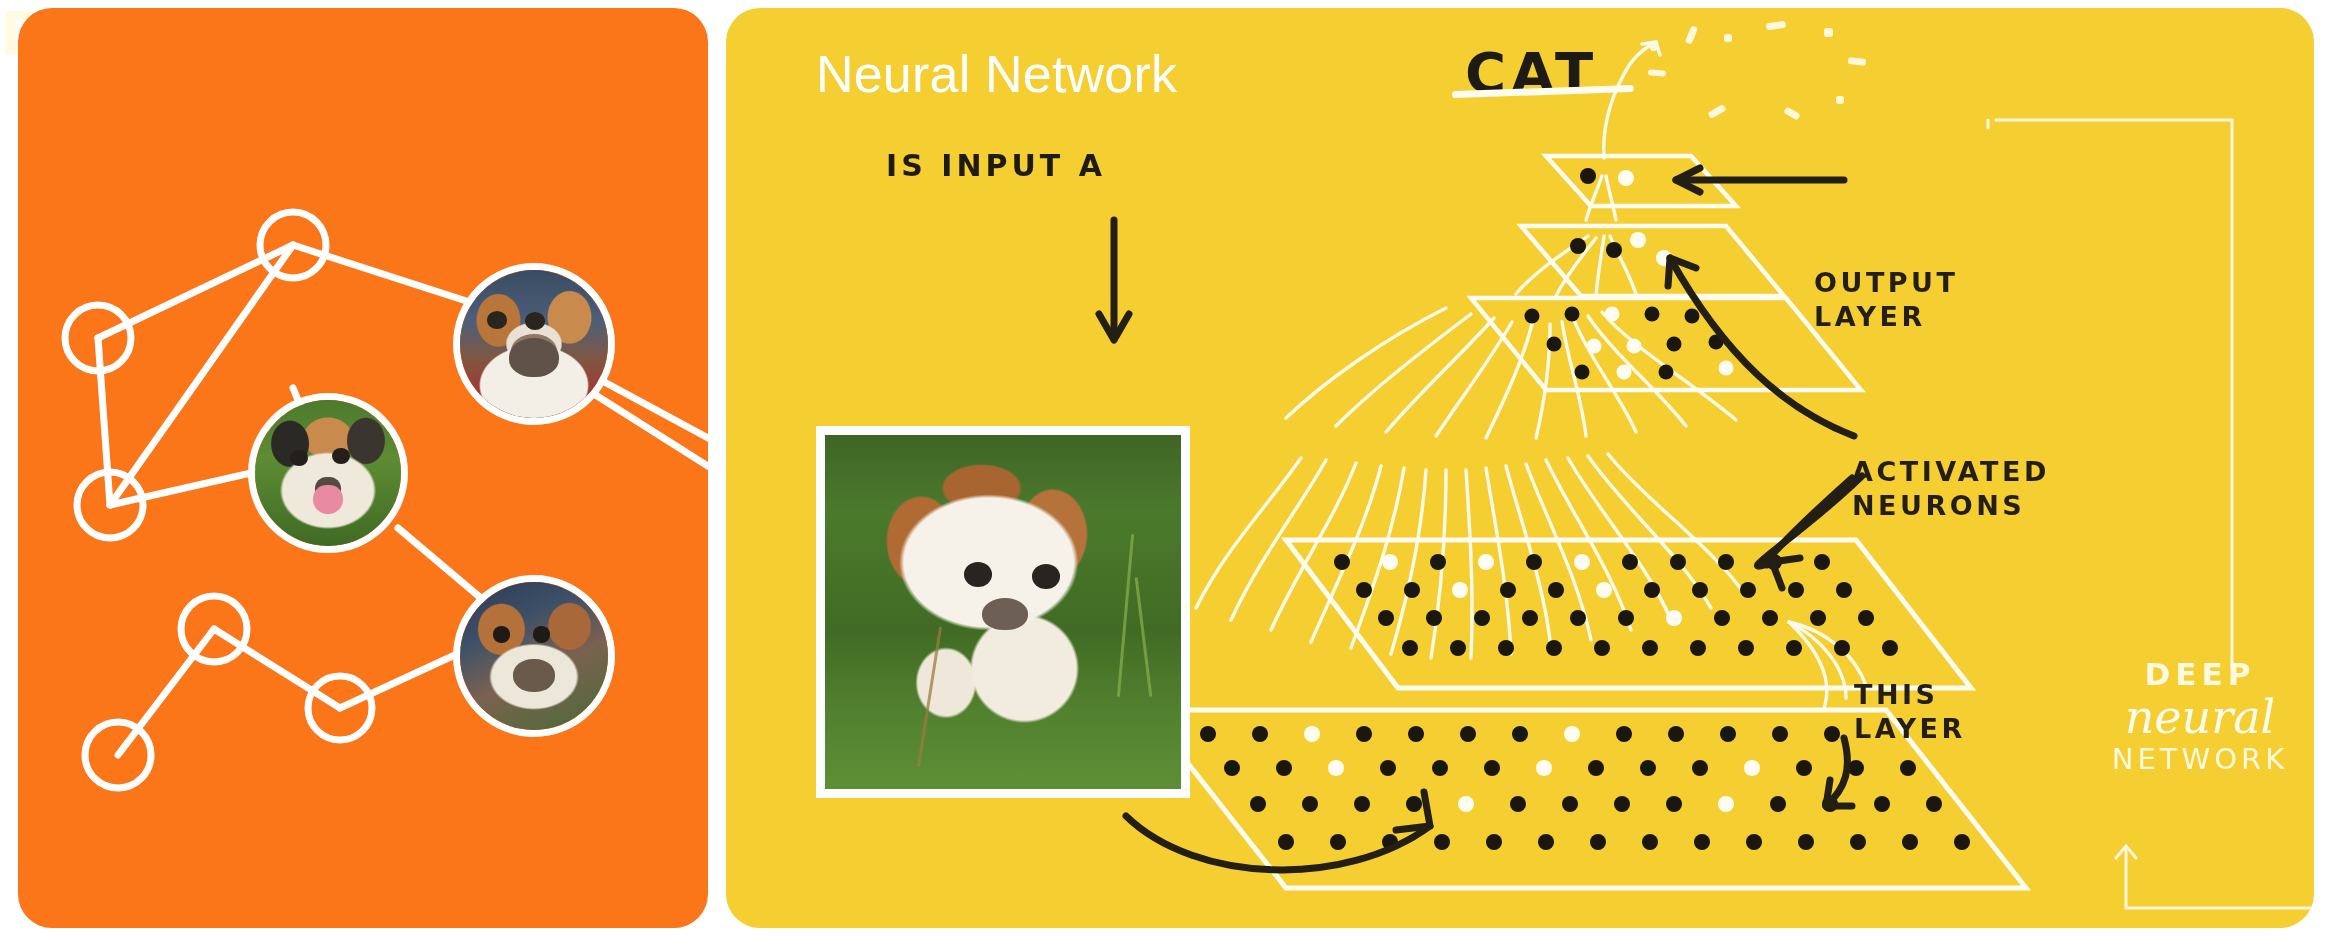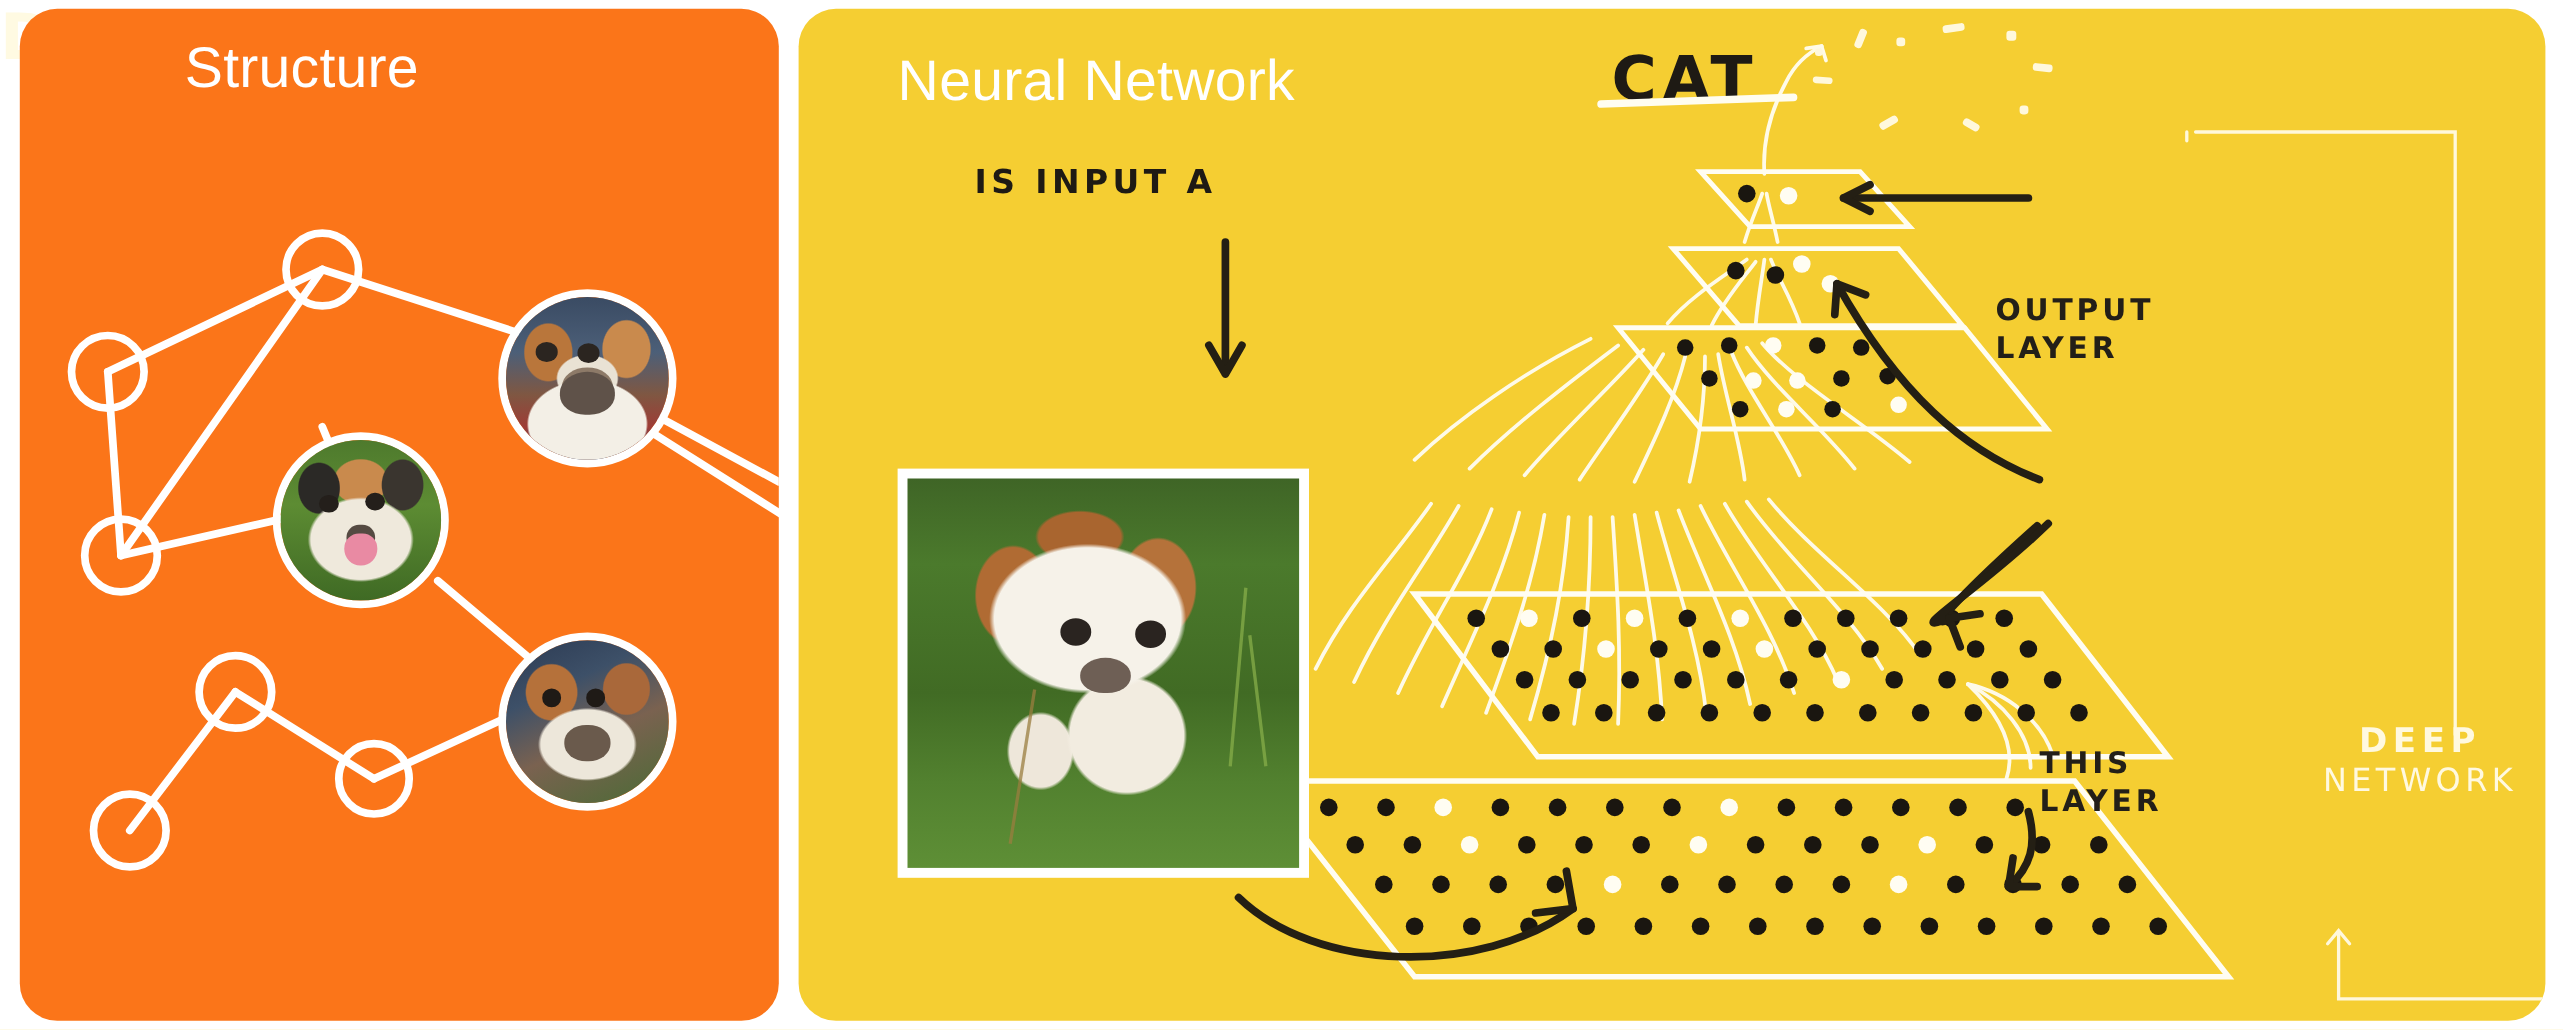--- a/index.html
+++ b/index.html
@@ -115,21 +115,20 @@
   
   .sparkle{position:absolute;background:#FFF8DC;border-radius:3px;}
 </style>
 </head>
 <body>
 
 <div id="stage">
 
   <div class="panel" id="structure-panel">
 
-    <div class="panel-title" id="structure-title">Structure</div>
 
     <svg class="abs-svg" viewBox="0 0 690 920" preserveAspectRatio="none">
       <g stroke="#ffffff" stroke-width="7" fill="none" stroke-linecap="round">
         <line x1="275" y1="237" x2="80" y2="330"></line>
         <line x1="80" y1="330" x2="92" y2="497"></line>
         <line x1="275" y1="237" x2="92" y2="497"></line>
         <line x1="275" y1="237" x2="470" y2="300"></line>
         <line x1="92" y1="497" x2="246" y2="462"></line>
         <line x1="310" y1="465" x2="275" y2="380"></line>
         <line x1="100" y1="747" x2="196" y2="621"></line>
@@ -421,28 +420,33 @@
   <div class="sparkle" style="left:1848px;top:58px;width:18px;height:7px;transform:rotate(6deg);"></div>
   <div class="sparkle" style="left:1836px;top:96px;width:8px;height:8px;"></div>
   <div class="sparkle" style="left:1708px;top:108px;width:18px;height:7px;transform:rotate(-30deg);"></div>
   <div class="sparkle" style="left:1784px;top:110px;width:16px;height:7px;transform:rotate(30deg);"></div>
 
   <div class="layer-label" id="output-label">
     <div>OUTPUT</div>
     <div>LAYER</div>
   </div>
 
+  <div class="layer-label" id="activated-label">
+    <div>ACTIVATED</div>
+    <div>NEURONS</div>
+  </div>
 
   <div class="layer-label" id="input-label">
     <div>THIS</div>
     <div>LAYER</div>
   </div>
 
   <div id="deep-nn">
     <span class="dn-deep">DEEP</span>
+    <span class="dn-neural">neural</span>
     <span class="dn-network">NETWORK</span>
   </div>
 
   <div id="puppy-frame">
     <div id="puppy-photo">
       <div class="grass-blade" style="left:84%;top:28%;width:3px;height:46%;transform:rotate(5deg);"></div>
       <div class="grass-blade" style="left:89%;top:40%;width:3px;height:34%;transform:rotate(-7deg);"></div>
       <div class="grass-blade" style="left:29%;top:54%;width:3px;height:40%;transform:rotate(9deg);background:#9a7d3f;"></div>
     </div>
   </div>

